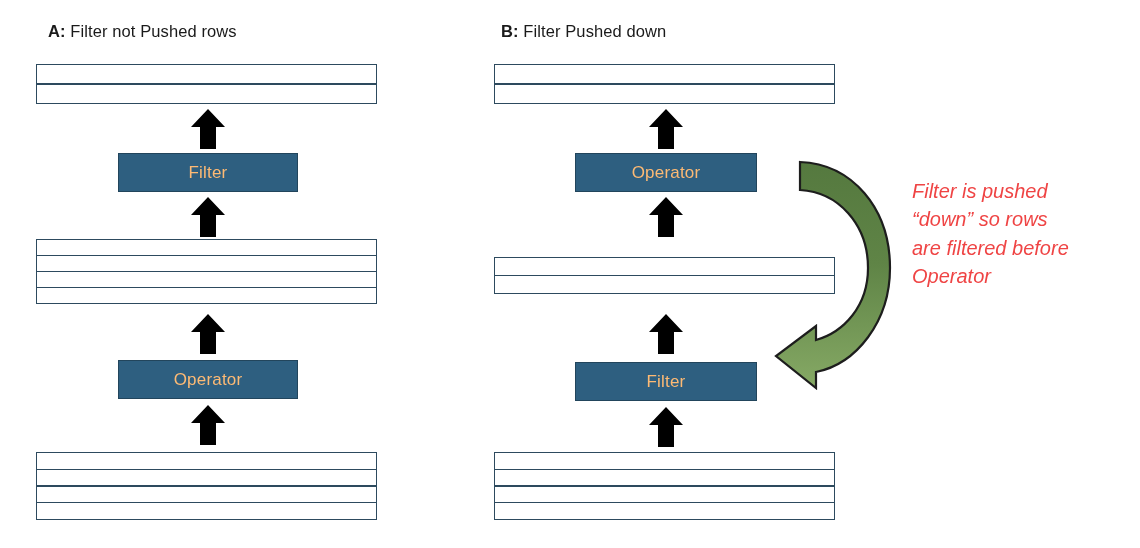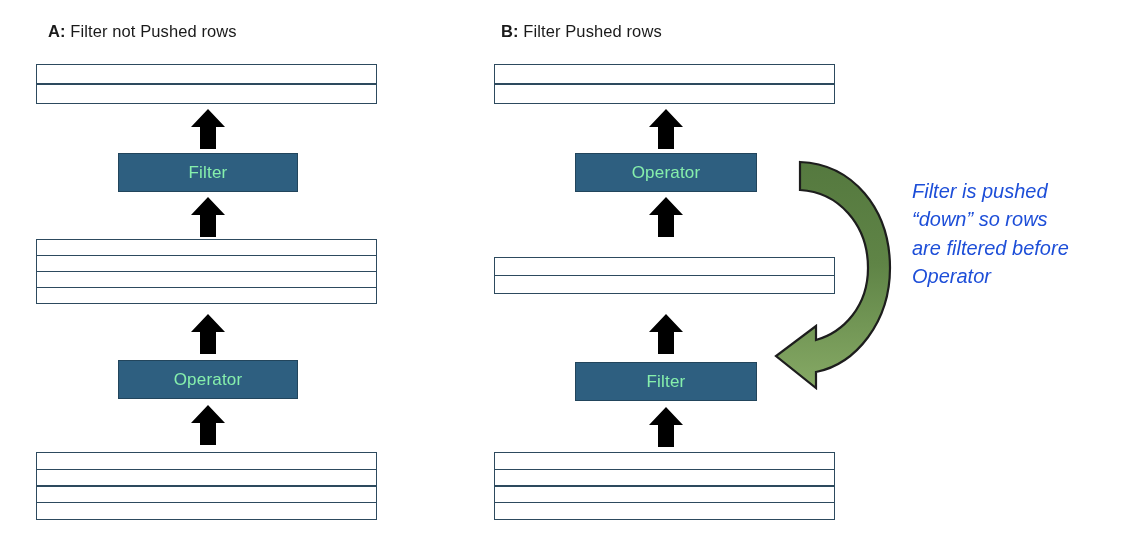--- a/index.html
+++ b/index.html
@@ -40,40 +40,40 @@
     margin-bottom: -0.8px;
   }
   .tbl .row:last-child { margin-bottom: 0; }
 
   
   .opbox {
     position: absolute;
     box-sizing: border-box;
     background: #2e5f80;
     border: 1.4px solid #22455c;
-    color: #86efac;
+    color: #fdba74;
     font-size: 17px;
     display: flex;
     align-items: center;
     justify-content: center;
     letter-spacing: 0.2px;
   }
 
   
   .uparrow {
     position: absolute;
   }
 
   
   .annot {
     position: absolute;
     font-style: italic;
     font-size: 20px;
     line-height: 1.42;
-    color: #1d4ed8;
+    color: #ef4444;
     white-space: pre-line;
   }
 
   
   .green-arrow {
     position: absolute;
   }
 </style>
 </head>
 <body>
@@ -119,21 +119,21 @@
 </svg>
 
 <div class="tbl" style="left:36px; top:452px; width:341px; height:68px;">
   <div class="row"></div>
   <div class="row"></div>
   <div class="row"></div>
   <div class="row"></div>
 </div>
 
 <div class="panel-title" style="left:501px; top:22px;">
-  <span class="tag">B:</span><span> Filter Pushed rows</span>
+  <span class="tag">B:</span><span> Filter Pushed down</span>
 </div>
 
 <div class="tbl" style="left:494px; top:64px; width:341px; height:40px;">
   <div class="row"></div>
   <div class="row"></div>
 </div>
 
 <svg class="uparrow" style="left:648px; top:108px;" width="36" height="42" viewBox="0 0 36 42">
   <polygon points="18,1 35,19 26,19 26,41 10,41 10,19 1,19" fill="#000000"></polygon>
 </svg>

